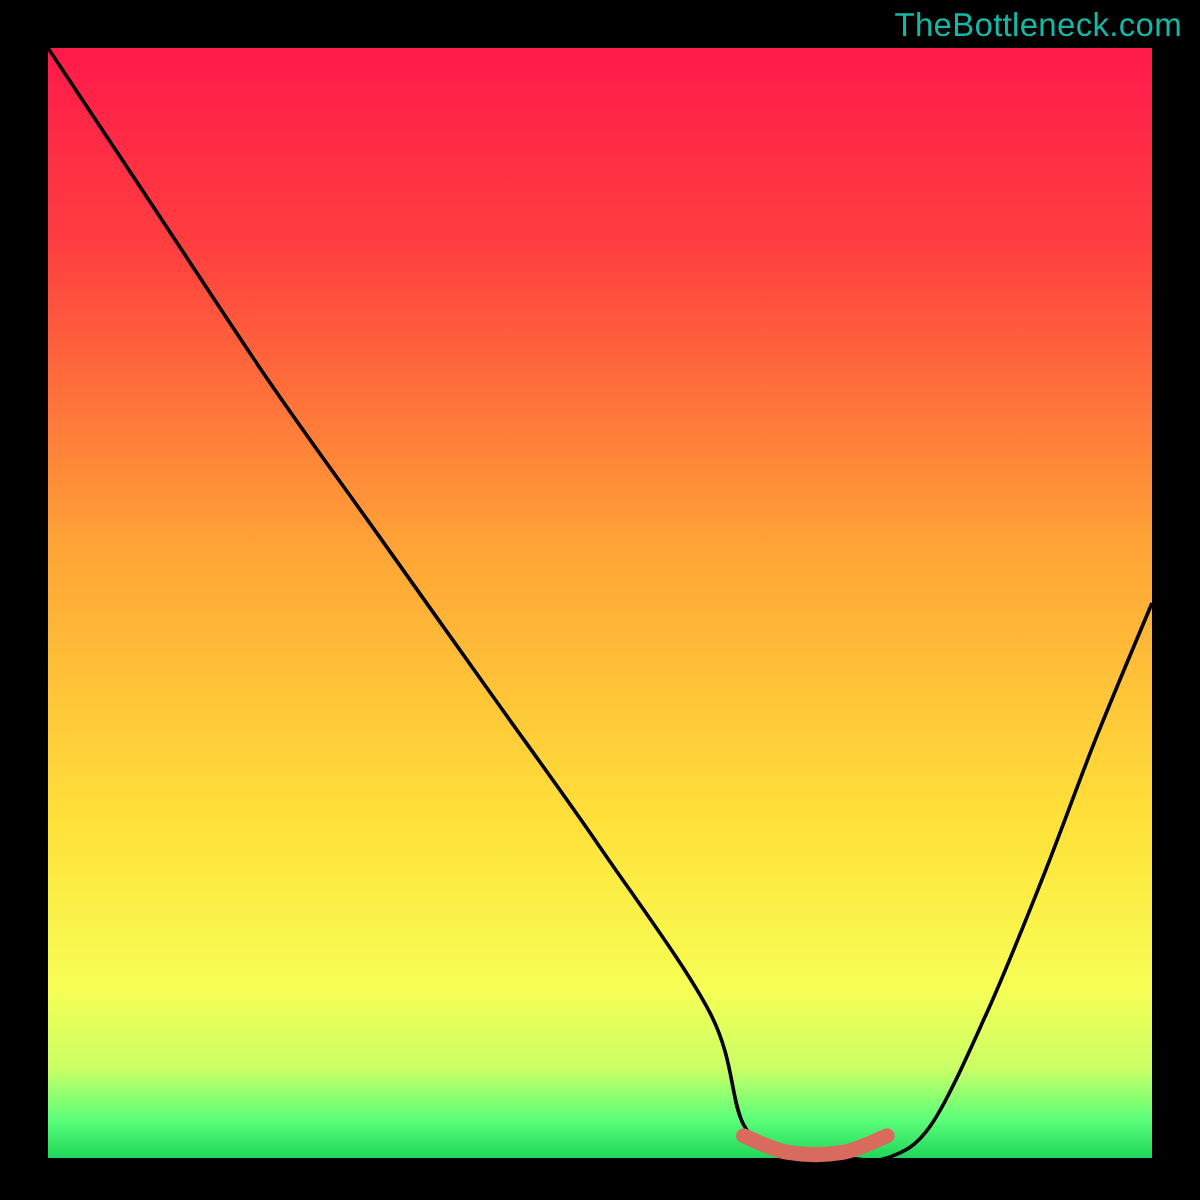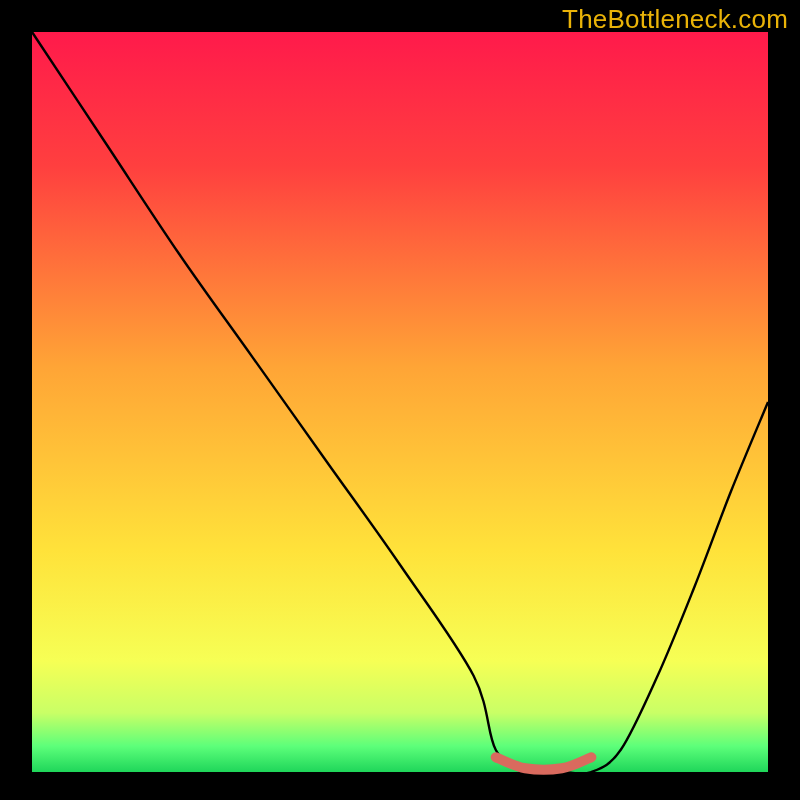--- a/index.html
+++ b/index.html
@@ -13,23 +13,23 @@
   }
   .container {
     position: relative;
     width: 800px;
     height: 800px;
   }
   .watermark {
     position: absolute;
     top: 4px;
     right: 12px;
-    font-size: 26px;
+    font-size: 22px;
     font-weight: 400;
-    color: #eab308;
+    color: #14b8a6;
     letter-spacing: 0.2px;
     z-index: 5;
   }
   svg {
     position: absolute;
     top: 0;
     left: 0;
   }
 </style>
 </head>

